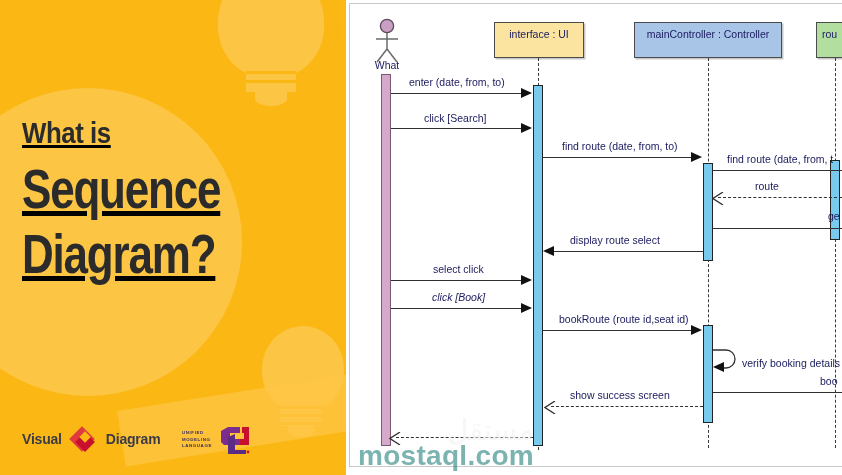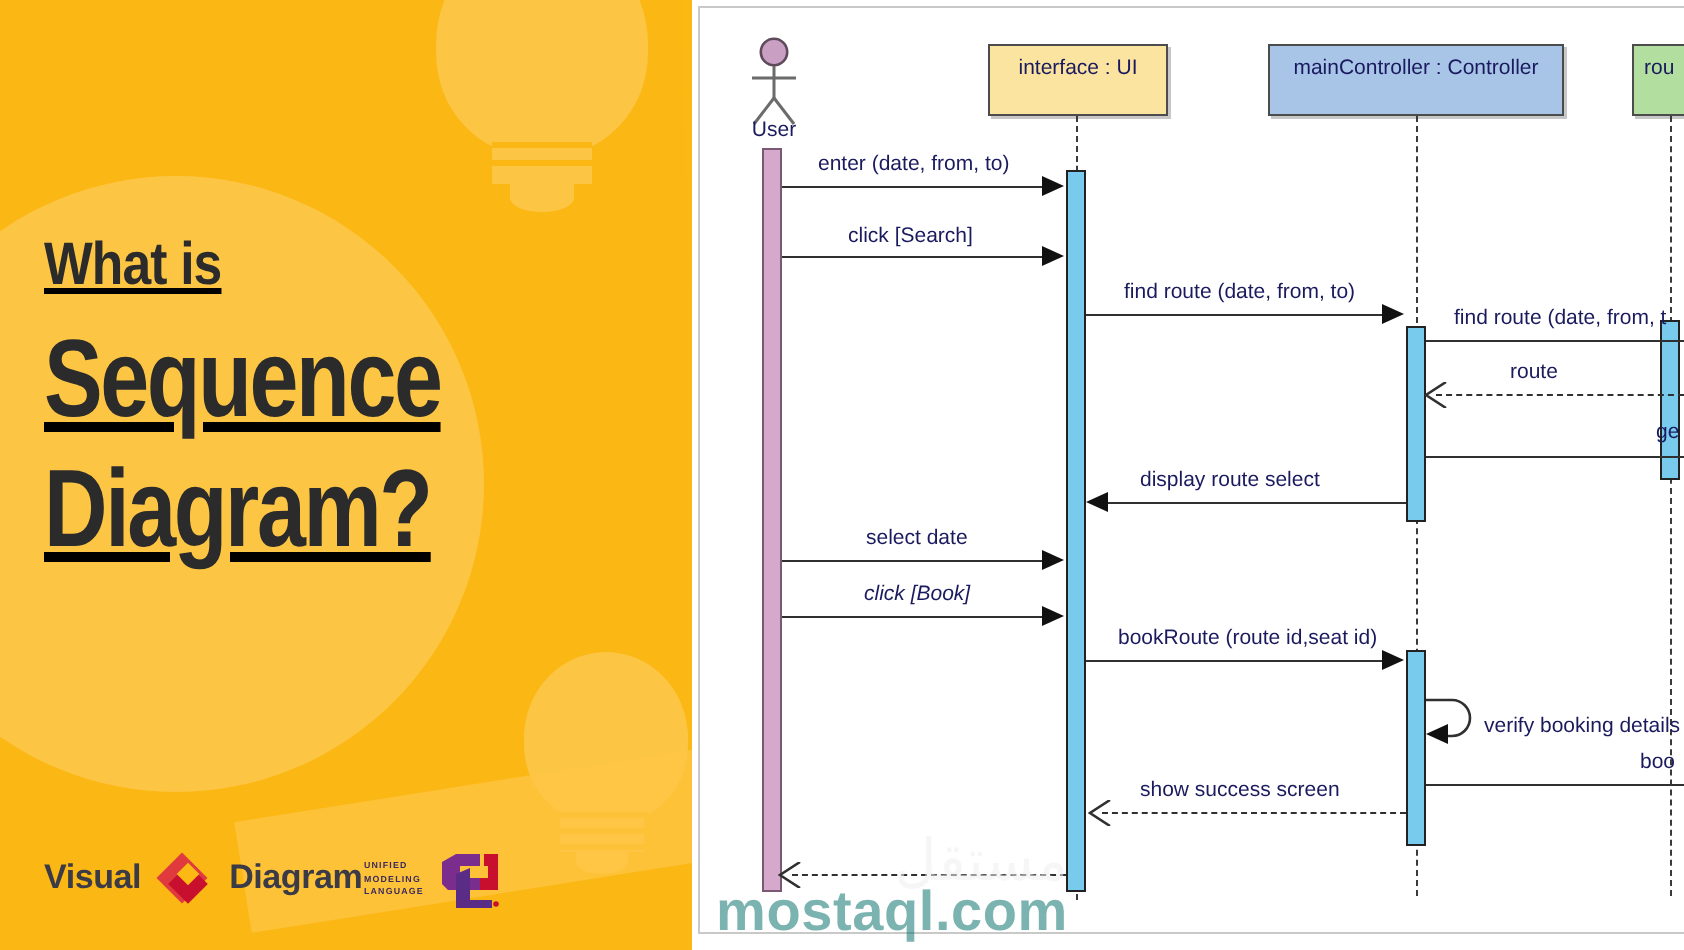--- a/index.html
+++ b/index.html
@@ -108,21 +108,21 @@
   #vp-logo {
     position: absolute;
     left: 22px;
     top: 424px;
     height: 30px;
     display: flex;
     align-items: center;
     z-index: 7;
   }
   #vp-visual, #vp-paradigm {
-    font-size: 17px;
+    font-size: 14px;
     font-weight: bold;
     color: #3b3b47;
     letter-spacing: -0.2px;
   }
   #vp-mark {
     position: relative;
     width: 32px;
     height: 28px;
     margin: 0 6px;
   }
@@ -352,21 +352,21 @@
 
     <div id="actor-wrap" style="left:20px; top:18px; width:42px; height:58px;">
       <svg width="42" height="46" viewBox="0 0 42 46">
         <circle cx="21" cy="8" r="6.6" fill="#C9A0C4" stroke="#5f4a5c" stroke-width="1.3"></circle>
         <line x1="21" y1="15" x2="21" y2="31" stroke="#6b6b6b" stroke-width="1.5"></line>
         <line x1="10" y1="21" x2="32" y2="21" stroke="#6b6b6b" stroke-width="1.5"></line>
         <line x1="21" y1="31" x2="11" y2="44" stroke="#6b6b6b" stroke-width="1.5"></line>
         <line x1="21" y1="31" x2="31" y2="44" stroke="#6b6b6b" stroke-width="1.5"></line>
       </svg>
     </div>
-    <div id="actor-label" style="left:20px; top:59px; width:42px;">User</div>
+    <div id="actor-label" style="left:20px; top:59px; width:42px;">What</div>
 
     <div class="lifeline-box" style="left:288px; top:22px; width:148px; height:36px; background:#A8C5E8;">
       <span>mainController : Controller</span>
     </div>
 
     <div class="lifeline-box" style="left:148px; top:22px; width:90px; height:36px; background:#FBE3A0;">
       <span>interface : UI</span>
     </div>
 
     <div class="lifeline-box" style="left:470px; top:22px; width:60px; height:36px; background:#B2DFA0; text-align:left; padding-left:5px;">
@@ -409,21 +409,21 @@
       </svg>
     </div>
 
     <div class="msg-label" style="left:482px; top:210px;">ge</div>
     <div class="msg-line" style="left:367px; top:228px; width:129px;"></div>
 
     <div class="msg-label" style="left:224px; top:234px;">display route select</div>
     <div class="msg-line" style="left:208px; top:251px; width:149px;"></div>
     <div class="arrow-solid left" style="left:197px; top:246px;"></div>
 
-    <div class="msg-label" style="left:87px; top:263px;">select date</div>
+    <div class="msg-label" style="left:87px; top:263px;">select click</div>
     <div class="msg-line" style="left:45px; top:280px; width:132px;"></div>
     <div class="arrow-solid right" style="left:175px; top:275px;"></div>
 
     <div class="msg-label" style="left:86px; top:291px;font-style:italic;">click [Book]</div>
     <div class="msg-line" style="left:45px; top:308px; width:132px;"></div>
     <div class="arrow-solid right" style="left:175px; top:303px;"></div>
 
     <div class="msg-label" style="left:213px; top:313px;">bookRoute (route id,seat id)</div>
     <div class="msg-line" style="left:197px; top:330px; width:150px;"></div>
     <div class="arrow-solid right" style="left:345px; top:325px;"></div>

